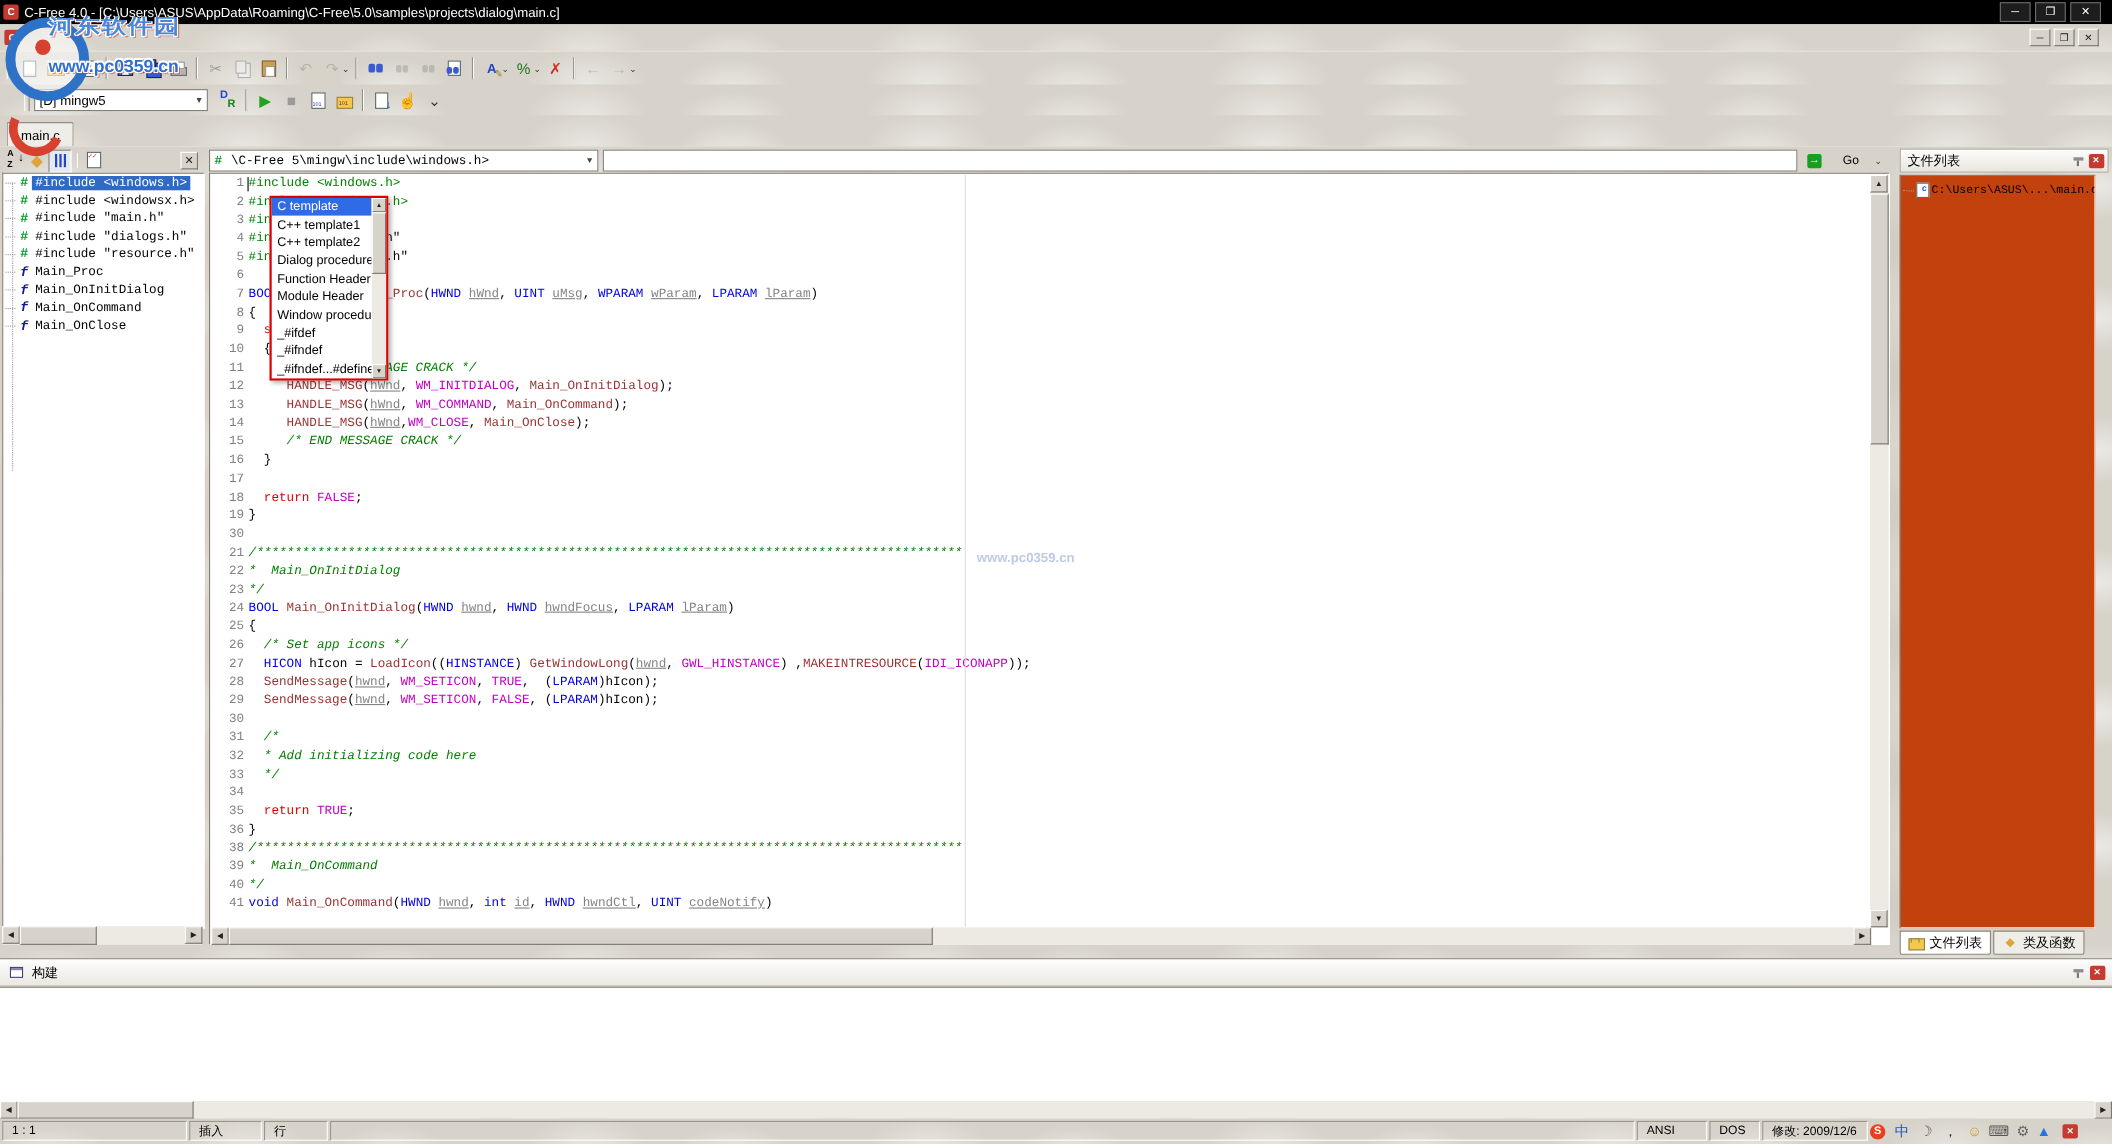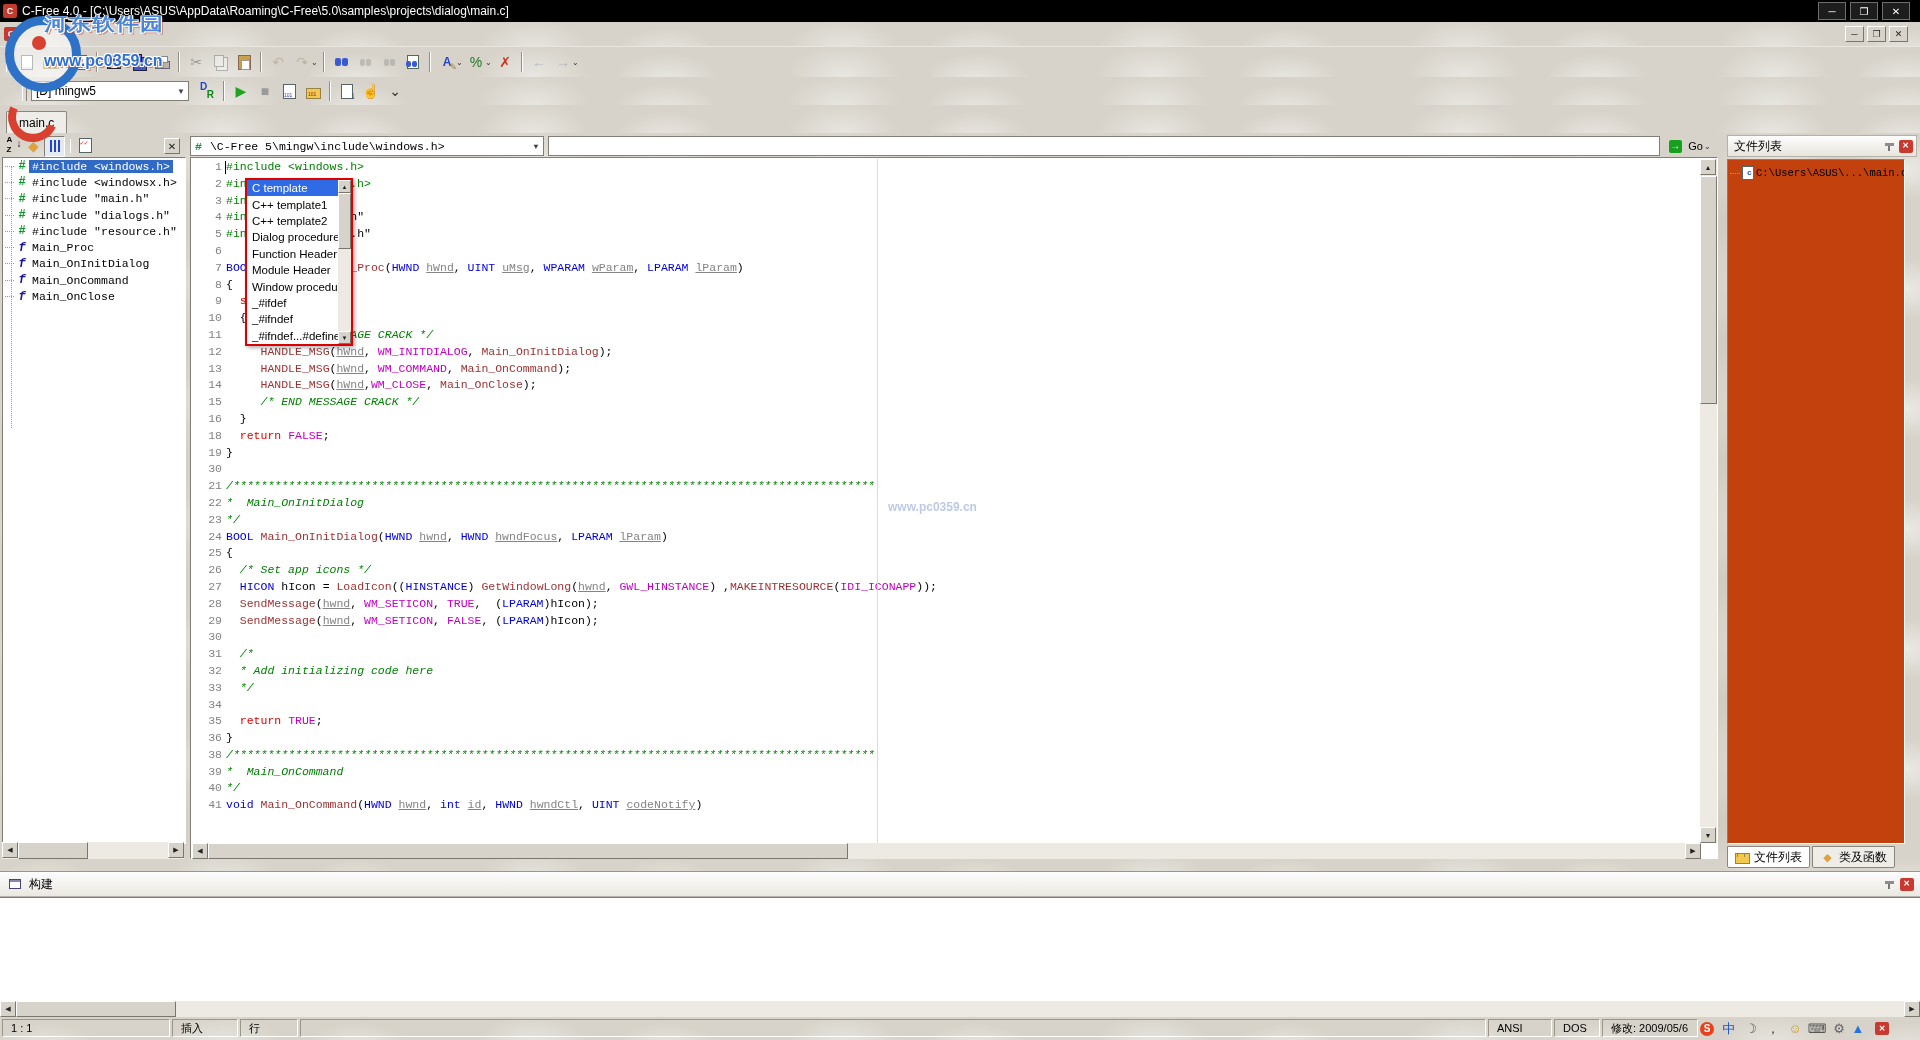--- a/index.html
+++ b/index.html
@@ -120,21 +120,21 @@
   .sb{background:#eceae3;display:flex;position:absolute}
   .sb-btn{width:16px;height:16px;background:#d7d3ca;border:1px solid;border-color:#fff #7a766c #7a766c #fff;
      display:flex;align-items:center;justify-content:center;font-size:7px;color:#222;flex:none;box-sizing:border-box}
   .sb-thumb{background:#d7d3ca;border:1px solid;border-color:#fff #7a766c #7a766c #fff;box-sizing:border-box}
 
   
   #edheader{left:190px;top:135px;width:1528px;height:22px;display:flex;align-items:center;gap:4px}
   #symcombo{width:354px;height:20px;font-family:"Liberation Mono",monospace;font-size:11.5px}
   #symcombo .hash{color:#0a9a2a;font-weight:bold;margin:0 4px}
   #searchcombo{flex:1;height:20px}
-  #goarea{display:flex;align-items:center;gap:4px;padding:0 6px 0 2px}
+  #goarea{display:flex;align-items:center;gap:17px;padding:0 6px 0 2px}
   #goarea .golabel{font-size:11px}
   #editor{left:190px;top:157px;width:1528px;height:702px;background:#fff;border:1px solid;border-color:#847f76 #fff #fff #847f76;box-sizing:border-box}
   #codearea{position:absolute;left:1px;top:1px;width:1509px;height:684px;overflow:hidden;background:#fff}
   #marginline{position:absolute;left:685px;top:0;width:1px;height:684px;background:#dcdcdc}
   .cline{height:16.8px;white-space:pre;font-family:"Liberation Mono",monospace;font-size:11.5px;line-height:16.8px;display:flex}
   .gut{width:30px;flex:none;text-align:right;color:#828282;padding-right:0}
   .ctext2{padding-left:4px}
   .tok-pp{color:#007f00}
   .tok-cm{color:#007f00;font-style:italic}
   .tok-kw{color:#0000dd}
@@ -464,20 +464,21 @@
       <div class="cline"><span class="gut">7</span><span class="ctext2"><span class="tok-kw">BOOL</span><span class="tok-pl"> </span><span class="tok-kw">CALLBACK</span><span class="tok-pl"> </span><span class="tok-fn">Main_Proc</span><span class="tok-pl">(</span><span class="tok-kw">HWND</span><span class="tok-pl"> </span><span class="tok-pr">hWnd</span><span class="tok-pl">, </span><span class="tok-kw">UINT</span><span class="tok-pl"> </span><span class="tok-pr">uMsg</span><span class="tok-pl">, </span><span class="tok-kw">WPARAM</span><span class="tok-pl"> </span><span class="tok-pr">wParam</span><span class="tok-pl">, </span><span class="tok-kw">LPARAM</span><span class="tok-pl"> </span><span class="tok-pr">lParam</span><span class="tok-pl">)</span></span></div>
       <div class="cline"><span class="gut">8</span><span class="ctext2"><span class="tok-pl">{</span></span></div>
       <div class="cline"><span class="gut">9</span><span class="ctext2"><span class="tok-pl">  </span><span class="tok-rt">switch</span><span class="tok-pl"> (</span><span class="tok-pr">uMsg</span><span class="tok-pl">)</span></span></div>
       <div class="cline"><span class="gut">10</span><span class="ctext2"><span class="tok-pl">  {</span></span></div>
       <div class="cline"><span class="gut">11</span><span class="ctext2"><span class="tok-pl">     </span><span class="tok-cm">/* BEGIN MESSAGE CRACK */</span></span></div>
       <div class="cline"><span class="gut">12</span><span class="ctext2"><span class="tok-pl">     </span><span class="tok-fn">HANDLE_MSG</span><span class="tok-pl">(</span><span class="tok-pr">hWnd</span><span class="tok-pl">, </span><span class="tok-mc">WM_INITDIALOG</span><span class="tok-pl">, </span><span class="tok-fn">Main_OnInitDialog</span><span class="tok-pl">);</span></span></div>
       <div class="cline"><span class="gut">13</span><span class="ctext2"><span class="tok-pl">     </span><span class="tok-fn">HANDLE_MSG</span><span class="tok-pl">(</span><span class="tok-pr">hWnd</span><span class="tok-pl">, </span><span class="tok-mc">WM_COMMAND</span><span class="tok-pl">, </span><span class="tok-fn">Main_OnCommand</span><span class="tok-pl">);</span></span></div>
       <div class="cline"><span class="gut">14</span><span class="ctext2"><span class="tok-pl">     </span><span class="tok-fn">HANDLE_MSG</span><span class="tok-pl">(</span><span class="tok-pr">hWnd</span><span class="tok-pl">,</span><span class="tok-mc">WM_CLOSE</span><span class="tok-pl">, </span><span class="tok-fn">Main_OnClose</span><span class="tok-pl">);</span></span></div>
       <div class="cline"><span class="gut">15</span><span class="ctext2"><span class="tok-pl">     </span><span class="tok-cm">/* END MESSAGE CRACK */</span></span></div>
       <div class="cline"><span class="gut">16</span><span class="ctext2"><span class="tok-pl">  }</span></span></div>
+      <div class="cline"><span class="gut">17</span><span class="ctext2"></span></div>
       <div class="cline"><span class="gut">18</span><span class="ctext2"><span class="tok-pl">  </span><span class="tok-rt">return</span><span class="tok-pl"> </span><span class="tok-mc">FALSE</span><span class="tok-pl">;</span></span></div>
       <div class="cline"><span class="gut">19</span><span class="ctext2"><span class="tok-pl">}</span></span></div>
       <div class="cline"><span class="gut">30</span><span class="ctext2"></span></div>
       <div class="cline"><span class="gut">21</span><span class="ctext2"><span class="tok-cm">/*********************************************************************************************</span></span></div>
       <div class="cline"><span class="gut">22</span><span class="ctext2"><span class="tok-cm">*  Main_OnInitDialog</span></span></div>
       <div class="cline"><span class="gut">23</span><span class="ctext2"><span class="tok-cm">*/</span></span></div>
       <div class="cline"><span class="gut">24</span><span class="ctext2"><span class="tok-kw">BOOL</span><span class="tok-pl"> </span><span class="tok-fn">Main_OnInitDialog</span><span class="tok-pl">(</span><span class="tok-kw">HWND</span><span class="tok-pl"> </span><span class="tok-pr">hwnd</span><span class="tok-pl">, </span><span class="tok-kw">HWND</span><span class="tok-pl"> </span><span class="tok-pr">hwndFocus</span><span class="tok-pl">, </span><span class="tok-kw">LPARAM</span><span class="tok-pl"> </span><span class="tok-pr">lParam</span><span class="tok-pl">)</span></span></div>
       <div class="cline"><span class="gut">25</span><span class="ctext2"><span class="tok-pl">{</span></span></div>
       <div class="cline"><span class="gut">26</span><span class="ctext2"><span class="tok-pl">  </span><span class="tok-cm">/* Set app icons */</span></span></div>
       <div class="cline"><span class="gut">27</span><span class="ctext2"><span class="tok-pl">  </span><span class="tok-kw">HICON</span><span class="tok-pl"> hIcon = </span><span class="tok-fn">LoadIcon</span><span class="tok-pl">((</span><span class="tok-kw">HINSTANCE</span><span class="tok-pl">) </span><span class="tok-fn">GetWindowLong</span><span class="tok-pl">(</span><span class="tok-pr">hwnd</span><span class="tok-pl">, </span><span class="tok-mc">GWL_HINSTANCE</span><span class="tok-pl">) ,</span><span class="tok-fn">MAKEINTRESOURCE</span><span class="tok-pl">(</span><span class="tok-mc">IDI_ICONAPP</span><span class="tok-pl">));</span></span></div>
@@ -569,21 +570,21 @@
   <span class="sb-btn" style="margin-left:auto">▶</span>
 </div>
 
 <div class="abs marble" id="statusbar">
   <span class="ssec" style="left:2px;width:168px">1 : 1</span>
   <span class="ssec" style="left:172px;width:66px">插入</span>
   <span class="ssec" style="left:240px;width:58px">行</span>
   <span class="ssec" style="left:300px;width:1186px"></span>
   <span class="ssec" style="left:1488px;width:64px">ANSI</span>
   <span class="ssec" style="left:1554px;width:46px">DOS</span>
-  <span class="ssec" style="left:1602px;width:96px">修改: 2009/05/6</span>
+  <span class="ssec" style="left:1602px;width:96px">修改: 2009/12/6</span>
   <span id="staticons">
       <span class="sicon ig ic-sogou"></span>
       <span class="sicon" style="color: rgb(26, 86, 196);">中</span>
       <span class="sicon" style="color: rgb(85, 85, 85);">☽</span>
       <span class="sicon" style="color: rgb(51, 51, 51);">，</span>
       <span class="sicon" style="color: rgb(200, 155, 40);">☺</span>
       <span class="sicon" style="color: rgb(85, 85, 85);">⌨</span>
       <span class="sicon" style="color: rgb(102, 102, 102);">⚙</span>
     </span>
   <span id="statright">

